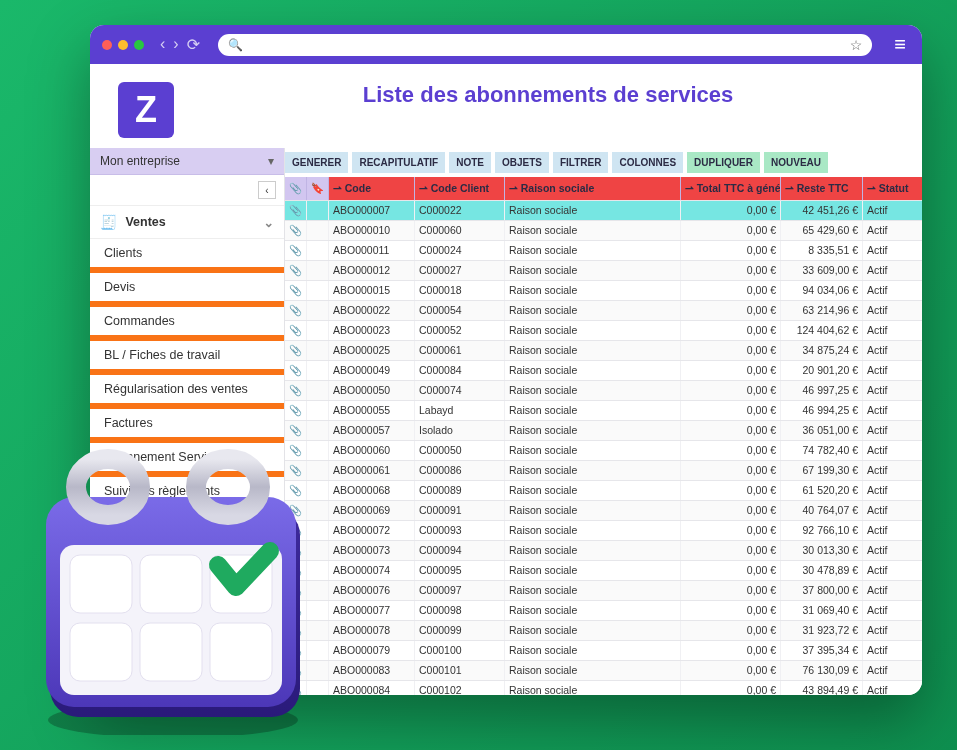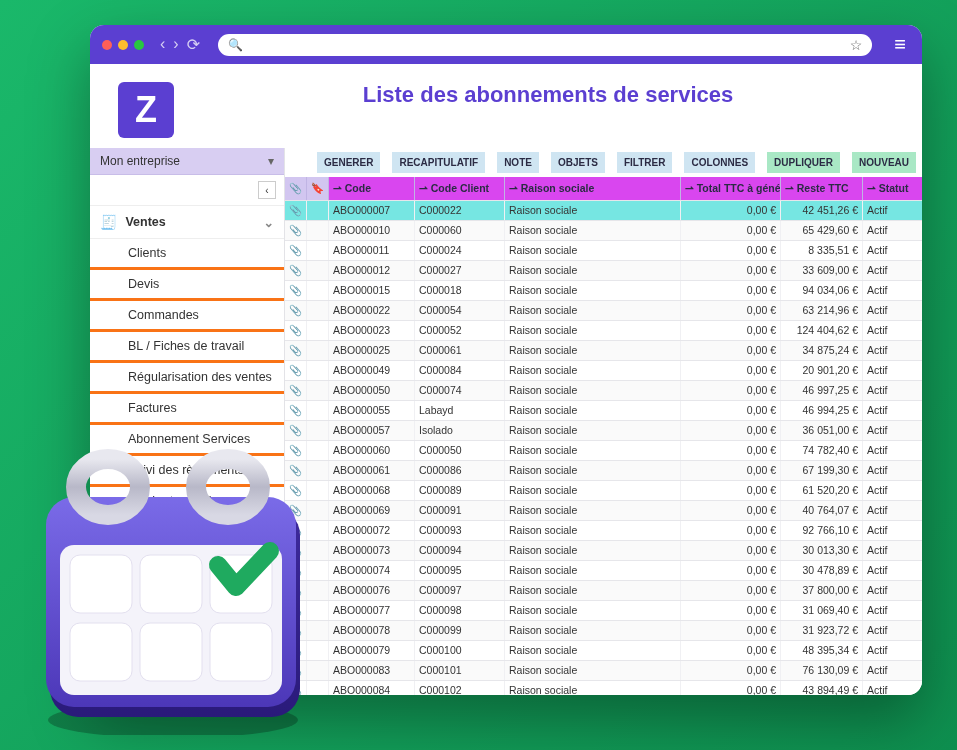--- a/index.html
+++ b/index.html
@@ -68,40 +68,40 @@
     display:flex; align-items:center; justify-content:center;
     margin:6px 8px; font-size:10px; cursor:pointer; background:#fff;
   }
   .section-head {
     clear:both; padding:8px 10px; font-weight:700; display:flex; align-items:center;
     border-bottom:1px solid #eee; cursor:pointer;
   }
   .section-head .icon{margin-right:8px; font-size:14px;}
   .section-head .chev{margin-left:auto; color:#888;}
   .nav-item {
-    padding:7px 10px 7px 38px; border-bottom:3px solid #f97316; cursor:pointer;
+    padding:7px 10px 7px 14px; border-bottom:6px solid #f97316; cursor:pointer;
   }
   .main { flex:1; display:flex; flex-direction:column; overflow:hidden;}
   .toolbar-actions{
-    display:flex; justify-content:flex-end; gap:12px;
+    display:flex; justify-content:flex-start; gap:4px;
     padding:4px 6px 4px 0;
   }
   .toolbar-actions button{
     font-size:10px; font-weight:700; padding:5px 7px; border:none; cursor:pointer;
     background:#cfe5f2; color:#2b2b44;
   }
   .toolbar-actions button.green{background:#a9e8c5;}
   .table-head, .table-row {
     display:grid;
     grid-template-columns: 22px 22px 86px 90px 176px 100px 82px 62px;
     font-size:10.5px;
     border-bottom:1px solid #e6e6ea;
   }
   .table-head > div{
-    background:#d946ef; padding:5px 4px; font-weight:600; color:#2b2b44;
+    background:#ef4444; padding:5px 4px; font-weight:600; color:#2b2b44;
     border-right:1px solid #c0b4e4; white-space:nowrap; overflow:hidden;
   }
   .table-head > div:first-child,
   .table-head > div:nth-child(2){background:#d2c6f0;text-align:center;}
   .table-body{flex:1; overflow-y:auto;}
   .table-row > div{
     padding:3px 4px; border-right:1px solid #f0f0f3; color:#333;
     white-space:nowrap; overflow:hidden;
   }
   .table-row.highlight{background:#76e6e2;}
@@ -411,21 +411,21 @@
               <div class="cell-num">31 923,72 €</div>
               <div>Actif</div>
             </div>
             <div class="table-row">
               <div class="cell-clip">📎</div>
               <div></div>
               <div>ABO000079</div>
               <div>C000100</div>
               <div>Raison sociale</div>
               <div class="cell-num">0,00 €</div>
-              <div class="cell-num">48 395,34 €</div>
+              <div class="cell-num">37 395,34 €</div>
               <div>Actif</div>
             </div>
             <div class="table-row">
               <div class="cell-clip">📎</div>
               <div></div>
               <div>ABO000083</div>
               <div>C000101</div>
               <div>Raison sociale</div>
               <div class="cell-num">0,00 €</div>
               <div class="cell-num">76 130,09 €</div>

